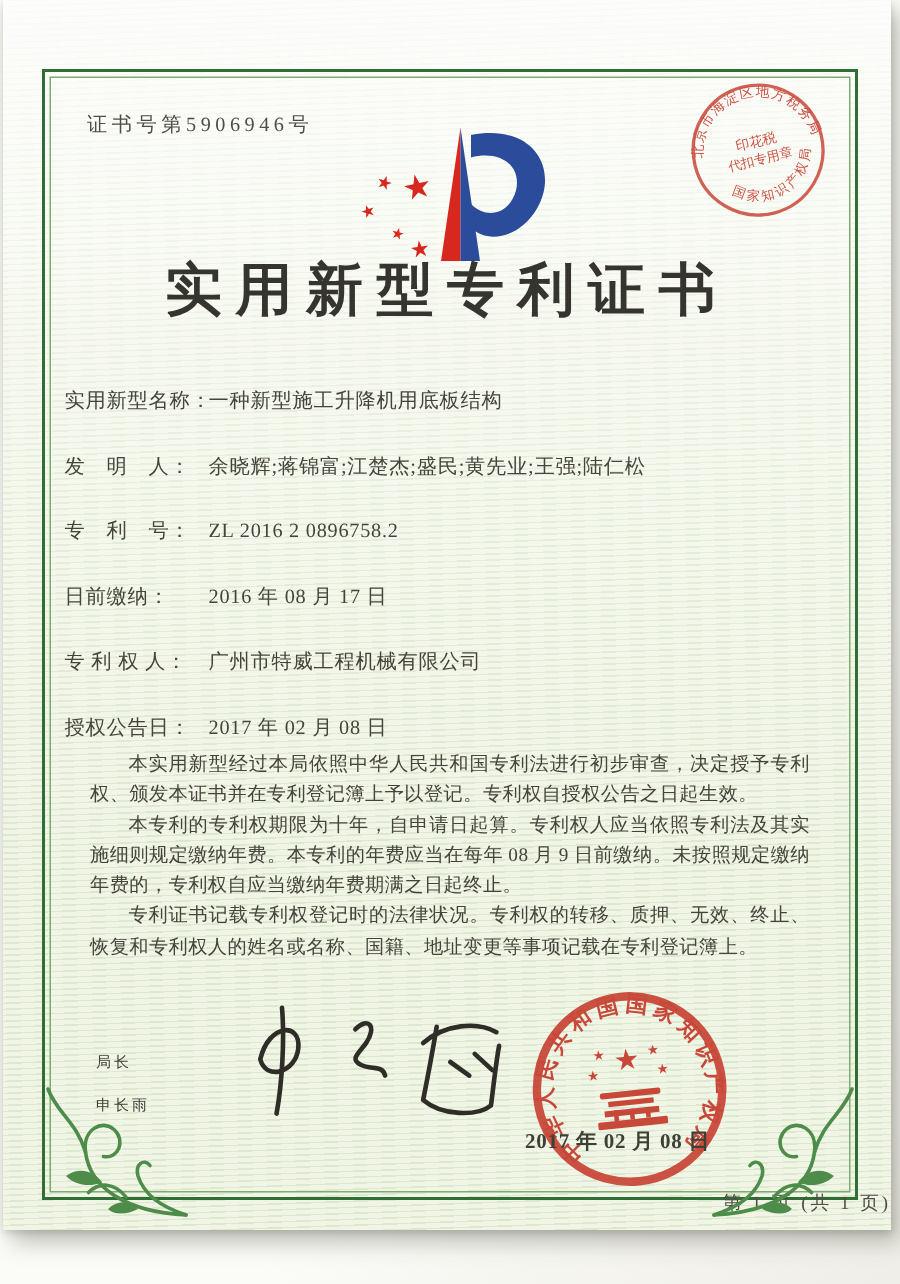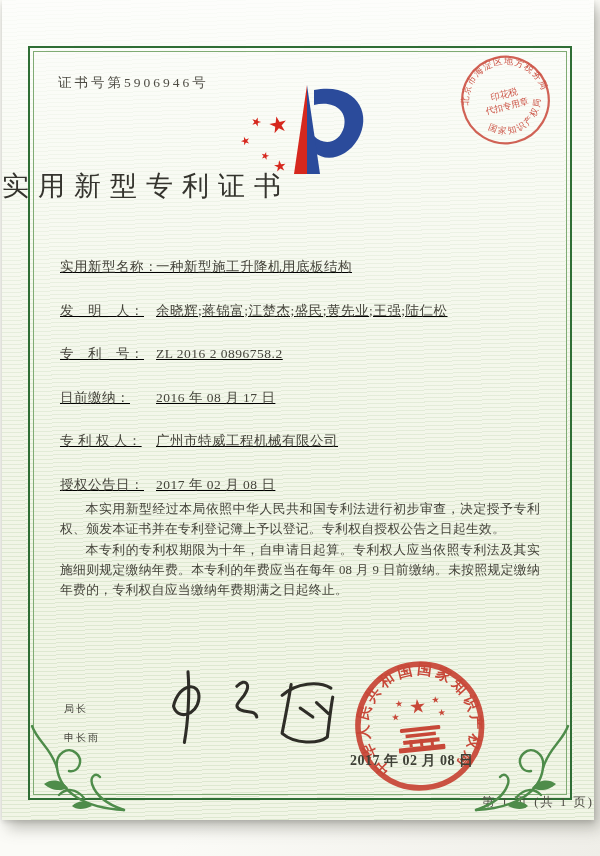--- a/index.html
+++ b/index.html
@@ -12,25 +12,25 @@
     background-image:
       linear-gradient(180deg, rgba(255,255,255,0.85) 0%, rgba(255,255,255,0.25) 40%, rgba(255,255,255,0) 70%),
       repeating-linear-gradient(178deg, rgba(150,185,130,0.22) 0px, rgba(150,185,130,0.22) 1px, transparent 1px, transparent 4px);
     box-shadow:6px 8px 14px rgba(80,80,70,0.35), 0 2px 5px rgba(0,0,0,0.15);
   }
   .border-outer { position:absolute; left:26px; top:46px; right:22px; bottom:20px;
     border:2.5px solid #2f6e35; }
   .border-inner { position:absolute; left:31px; top:51px; right:27px; bottom:25px;
     border:1px solid #7fab73; }
   .cert-no { position:absolute; left:56px; top:74px; font-size:13.5px; letter-spacing:3px; color:#4e4c44; }
-  .title { position:absolute; left:0; top:168px; width:100%; 
-    font-size:27px; font-weight:400; letter-spacing:9px; color:#35342e; }
+  .title { position:absolute; left:0; top:168px; width:100%; text-align:center;
+    font-size:38px; font-weight:700; letter-spacing:9px; color:#35342e; }
   .logo { position:absolute; left:228px; top:80px; }
   .tax-stamp { position:absolute; left:458px; top:54px; transform:rotate(-14deg); opacity:0.88; }
-  .fields { position:absolute; left:58px; top:257px; right:48px;text-decoration:underline; }
+  .fields { position:absolute; left:41px; top:257px; right:48px; }
   .field { display:flex; margin-bottom:23.5px; font-size:13.5px; color:#45443b; letter-spacing:0.5px; line-height:20px; }
   .field-label { flex:none; width:96px; white-space:pre; }
   .field-value { flex:1; }
   .paragraphs { position:absolute; left:58px; top:499px; right:54px;
     font-size:12.8px; line-height:20.3px; color:#45443b; text-align:justify; letter-spacing:0.3px; }
   .paragraphs p { text-indent:2em; }
   .director { position:absolute; left:62px; top:694px; font-size:10px; color:#3d3c34;
     line-height:29px; letter-spacing:2px; }
   .signature { position:absolute; left:148px; top:662px; }
   .seal-wrap { position:absolute; left:342px; top:650px; transform:rotate(-6deg); opacity:0.92; }
@@ -111,20 +111,21 @@
     </div>
     <div class="field">
       <span class="field-label">授权公告日：</span>
       <span class="field-value">2017 年 02 月 08 日</span>
     </div>
   </div>
 
   <div class="paragraphs">
     <p>本实用新型经过本局依照中华人民共和国专利法进行初步审查，决定授予专利权、颁发本证书并在专利登记簿上予以登记。专利权自授权公告之日起生效。</p>
     <p>本专利的专利权期限为十年，自申请日起算。专利权人应当依照专利法及其实施细则规定缴纳年费。本专利的年费应当在每年 08 月 9 日前缴纳。未按照规定缴纳年费的，专利权自应当缴纳年费期满之日起终止。</p>
+    <p>专利证书记载专利权登记时的法律状况。专利权的转移、质押、无效、终止、恢复和专利权人的姓名或名称、国籍、地址变更等事项记载在专利登记簿上。</p>
   </div>
 
   <div class="director">
     <div>局长</div>
     <div>申长雨</div>
   </div>
 
   <div class="signature">
     <svg width="190" height="92" viewBox="0 0 210 100">
       <g stroke="#2e2d27" stroke-width="3.4" fill="none" stroke-linecap="round" stroke-linejoin="round">

